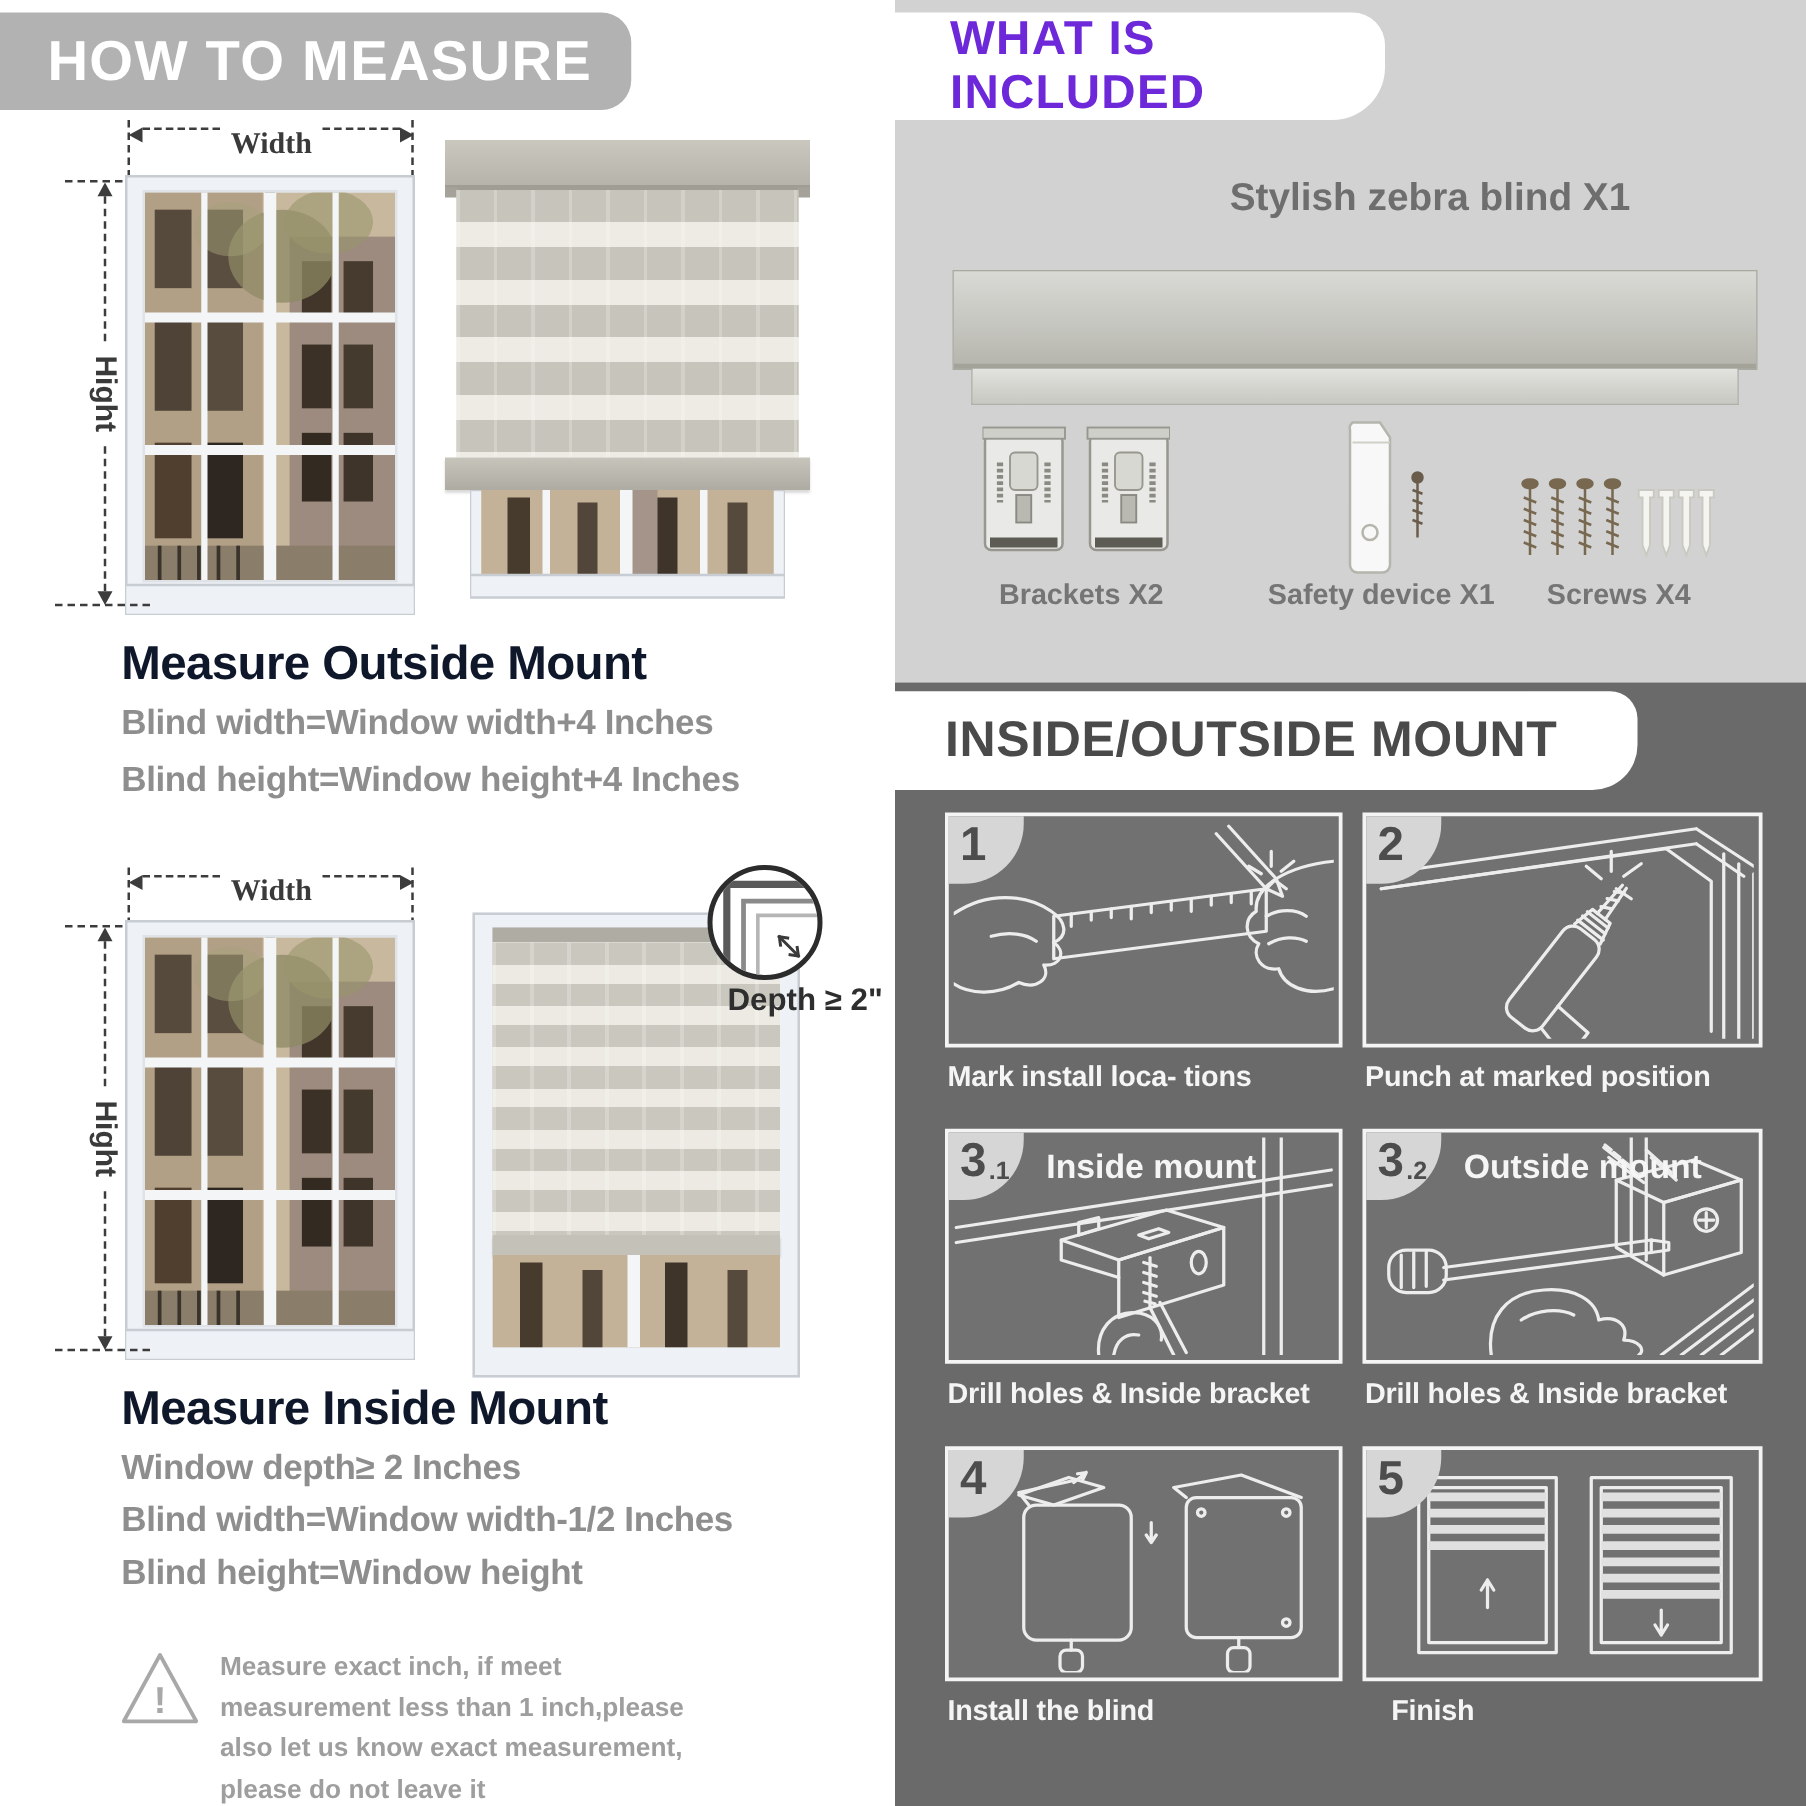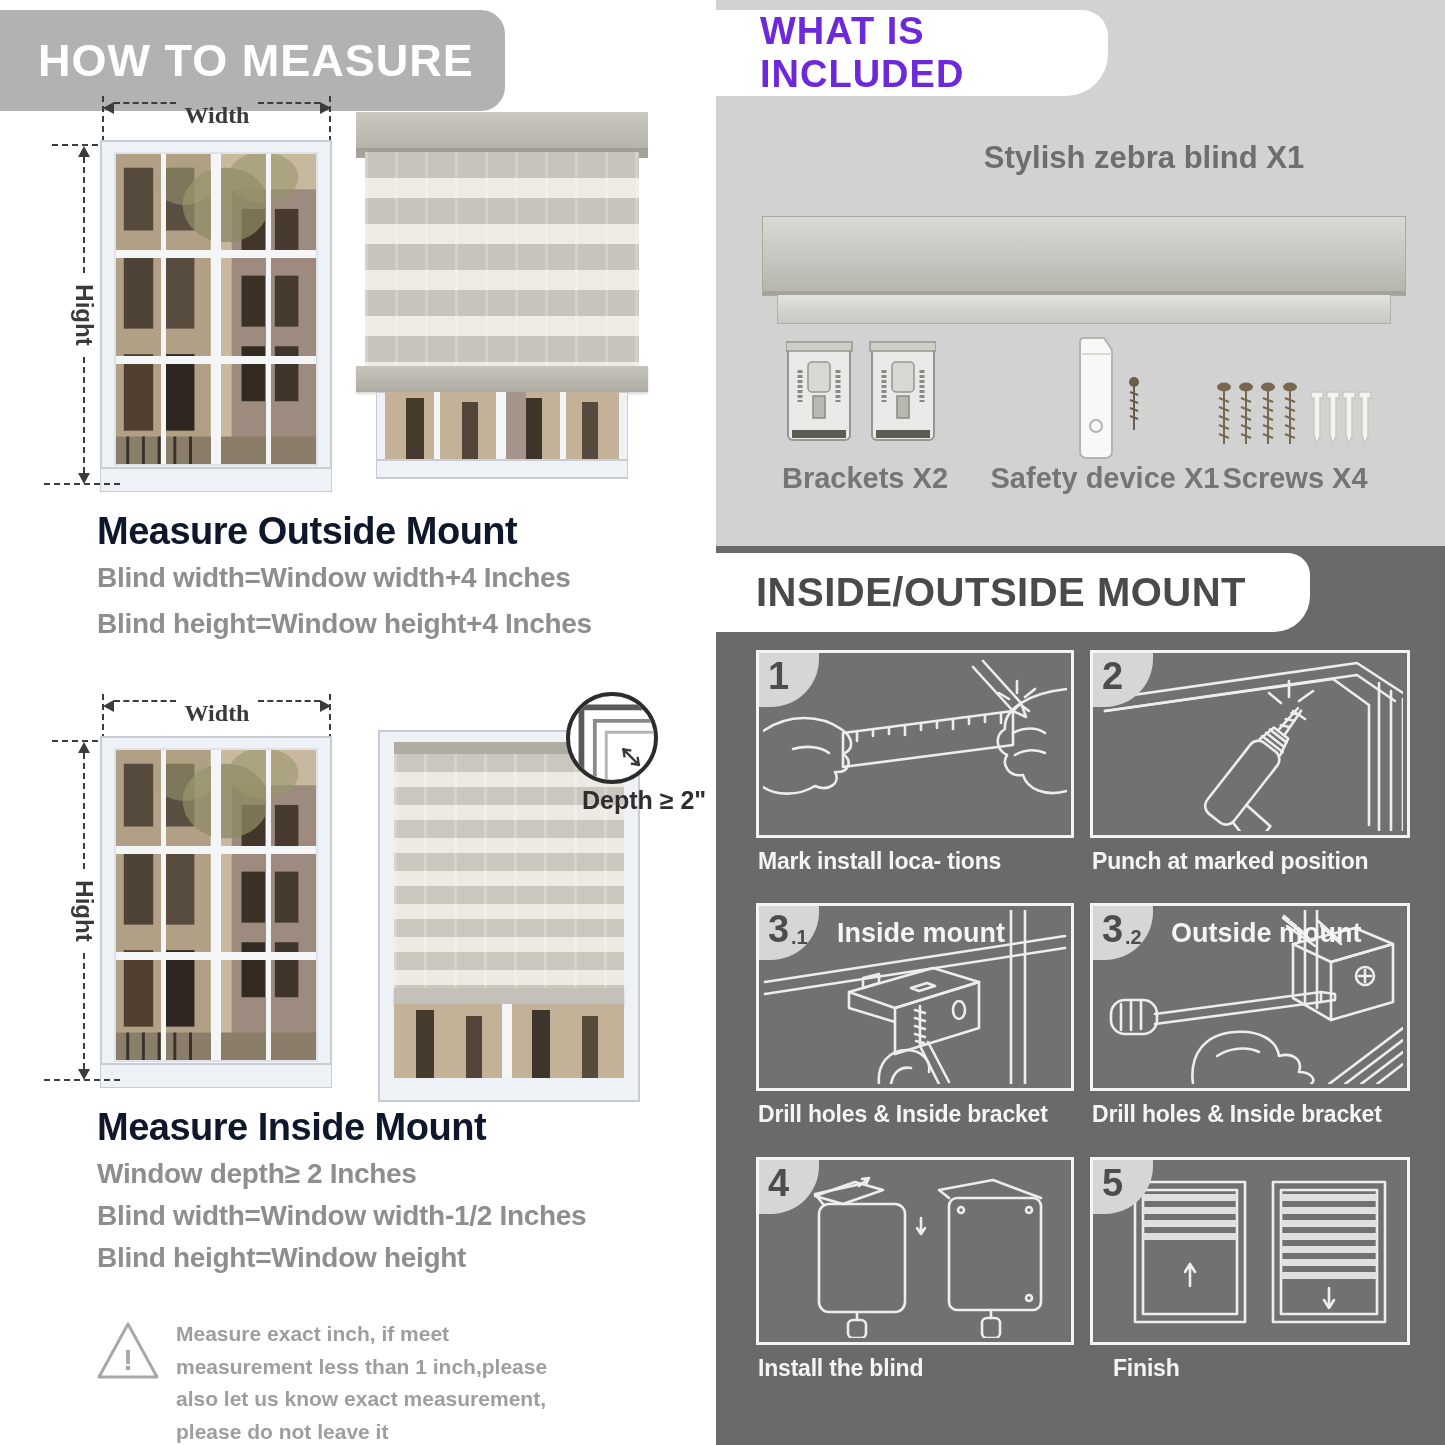--- a/index.html
+++ b/index.html
@@ -1,21 +1,21 @@
 <!DOCTYPE html>
 <html><head>
 <meta charset="utf-8">
 <style>
   html,body{margin:0;padding:0;background:#fff;}
   .canvas{position:relative;width:1445px;height:1445px;background:#ffffff;overflow:hidden;
           font-family:"Liberation Sans", sans-serif;}
   .abs{position:absolute;}
 
   
-  .htm-header{left:0;top:10px;width:505px;height:101px;background:#b2b2b2;
+  .htm-header{left:0;top:10px;width:505px;height:78px;background:#b2b2b2;
               border-radius:0 24px 24px 0;display:flex;align-items:center;}
   .htm-header span{color:#fff;font-weight:bold;font-size:45px;letter-spacing:1px;padding-left:38px;}
 
   .warrow{display:flex;height:18px;font-family:Liberation Serif, serif;}
   .warrow .dash{flex:1;height:0;border-top:2px dashed #3c3c3c;}
   .ah{width:0;height:0;border-top:6px solid transparent;border-bottom:6px solid transparent;}
   .ah.l{border-right:11px solid #3c3c3c;}
   .ah.r{border-left:11px solid #3c3c3c;}
   .wlabel{padding:0 9px;font-weight:bold;font-size:24px;color:#3a3a3a;}
   .vdash{border-left:2px dashed #3c3c3c;width:0;}
@@ -64,21 +64,21 @@
   .wii-header{left:716px;top:10px;width:392px;height:86px;background:#fff;
               border-radius:0 26px 42px 0;display:flex;align-items:center;}
   .wii-header span{color:#6d28d9;font-weight:bold;font-size:38px;letter-spacing:1px;padding-left:44px;}
   .blind-label{left:716px;top:140px;width:856px;text-align:center;font-weight:bold;
                font-size:31px;color:#6e6e6e;}
   .headrail{left:762px;top:216px;width:642px;height:78px;
             background:linear-gradient(180deg,#d9d9d5 0%,#c6c6c0 55%,#b4b4ac 100%);
             border:1px solid #a9a9a0;box-shadow:inset 0 -4px 0 #a3a39a;}
   .headrail-sub{left:777px;top:295px;width:612px;height:28px;
             background:linear-gradient(180deg,#e2e2de,#c8c8c2);border:1px solid #b0b0a8;border-top:none;}
-  .item-label{top:462px;font-weight:bold;font-size:29px;color:#757575;text-align:center;}
+  .item-label{top:462px;font-weight:bold;font-size:23px;color:#757575;text-align:center;}
 
   .mount-panel{left:716px;top:546px;width:729px;height:899px;background:#6a6a6a;}
   .iom-header{left:716px;top:553px;width:594px;height:79px;background:#fff;
               border-radius:0 22px 36px 0;display:flex;align-items:center;text-align:center;}
   .iom-header span{color:#4a4a4a;font-weight:bold;font-size:40px;letter-spacing:0.5px;padding-left:40px;}
 
   .step-panel{border:3px solid #f4f4f4;background:#717171;box-sizing:border-box;}
   .step-badge{position:absolute;left:0;top:0;width:60px;height:54px;background:#d6d6d6;
               border-radius:0 0 48px 0;z-index:2;}
   .step-badge .n{position:absolute;left:9px;top:2px;font-weight:bold;font-size:38px;color:#4d4d4d;}

